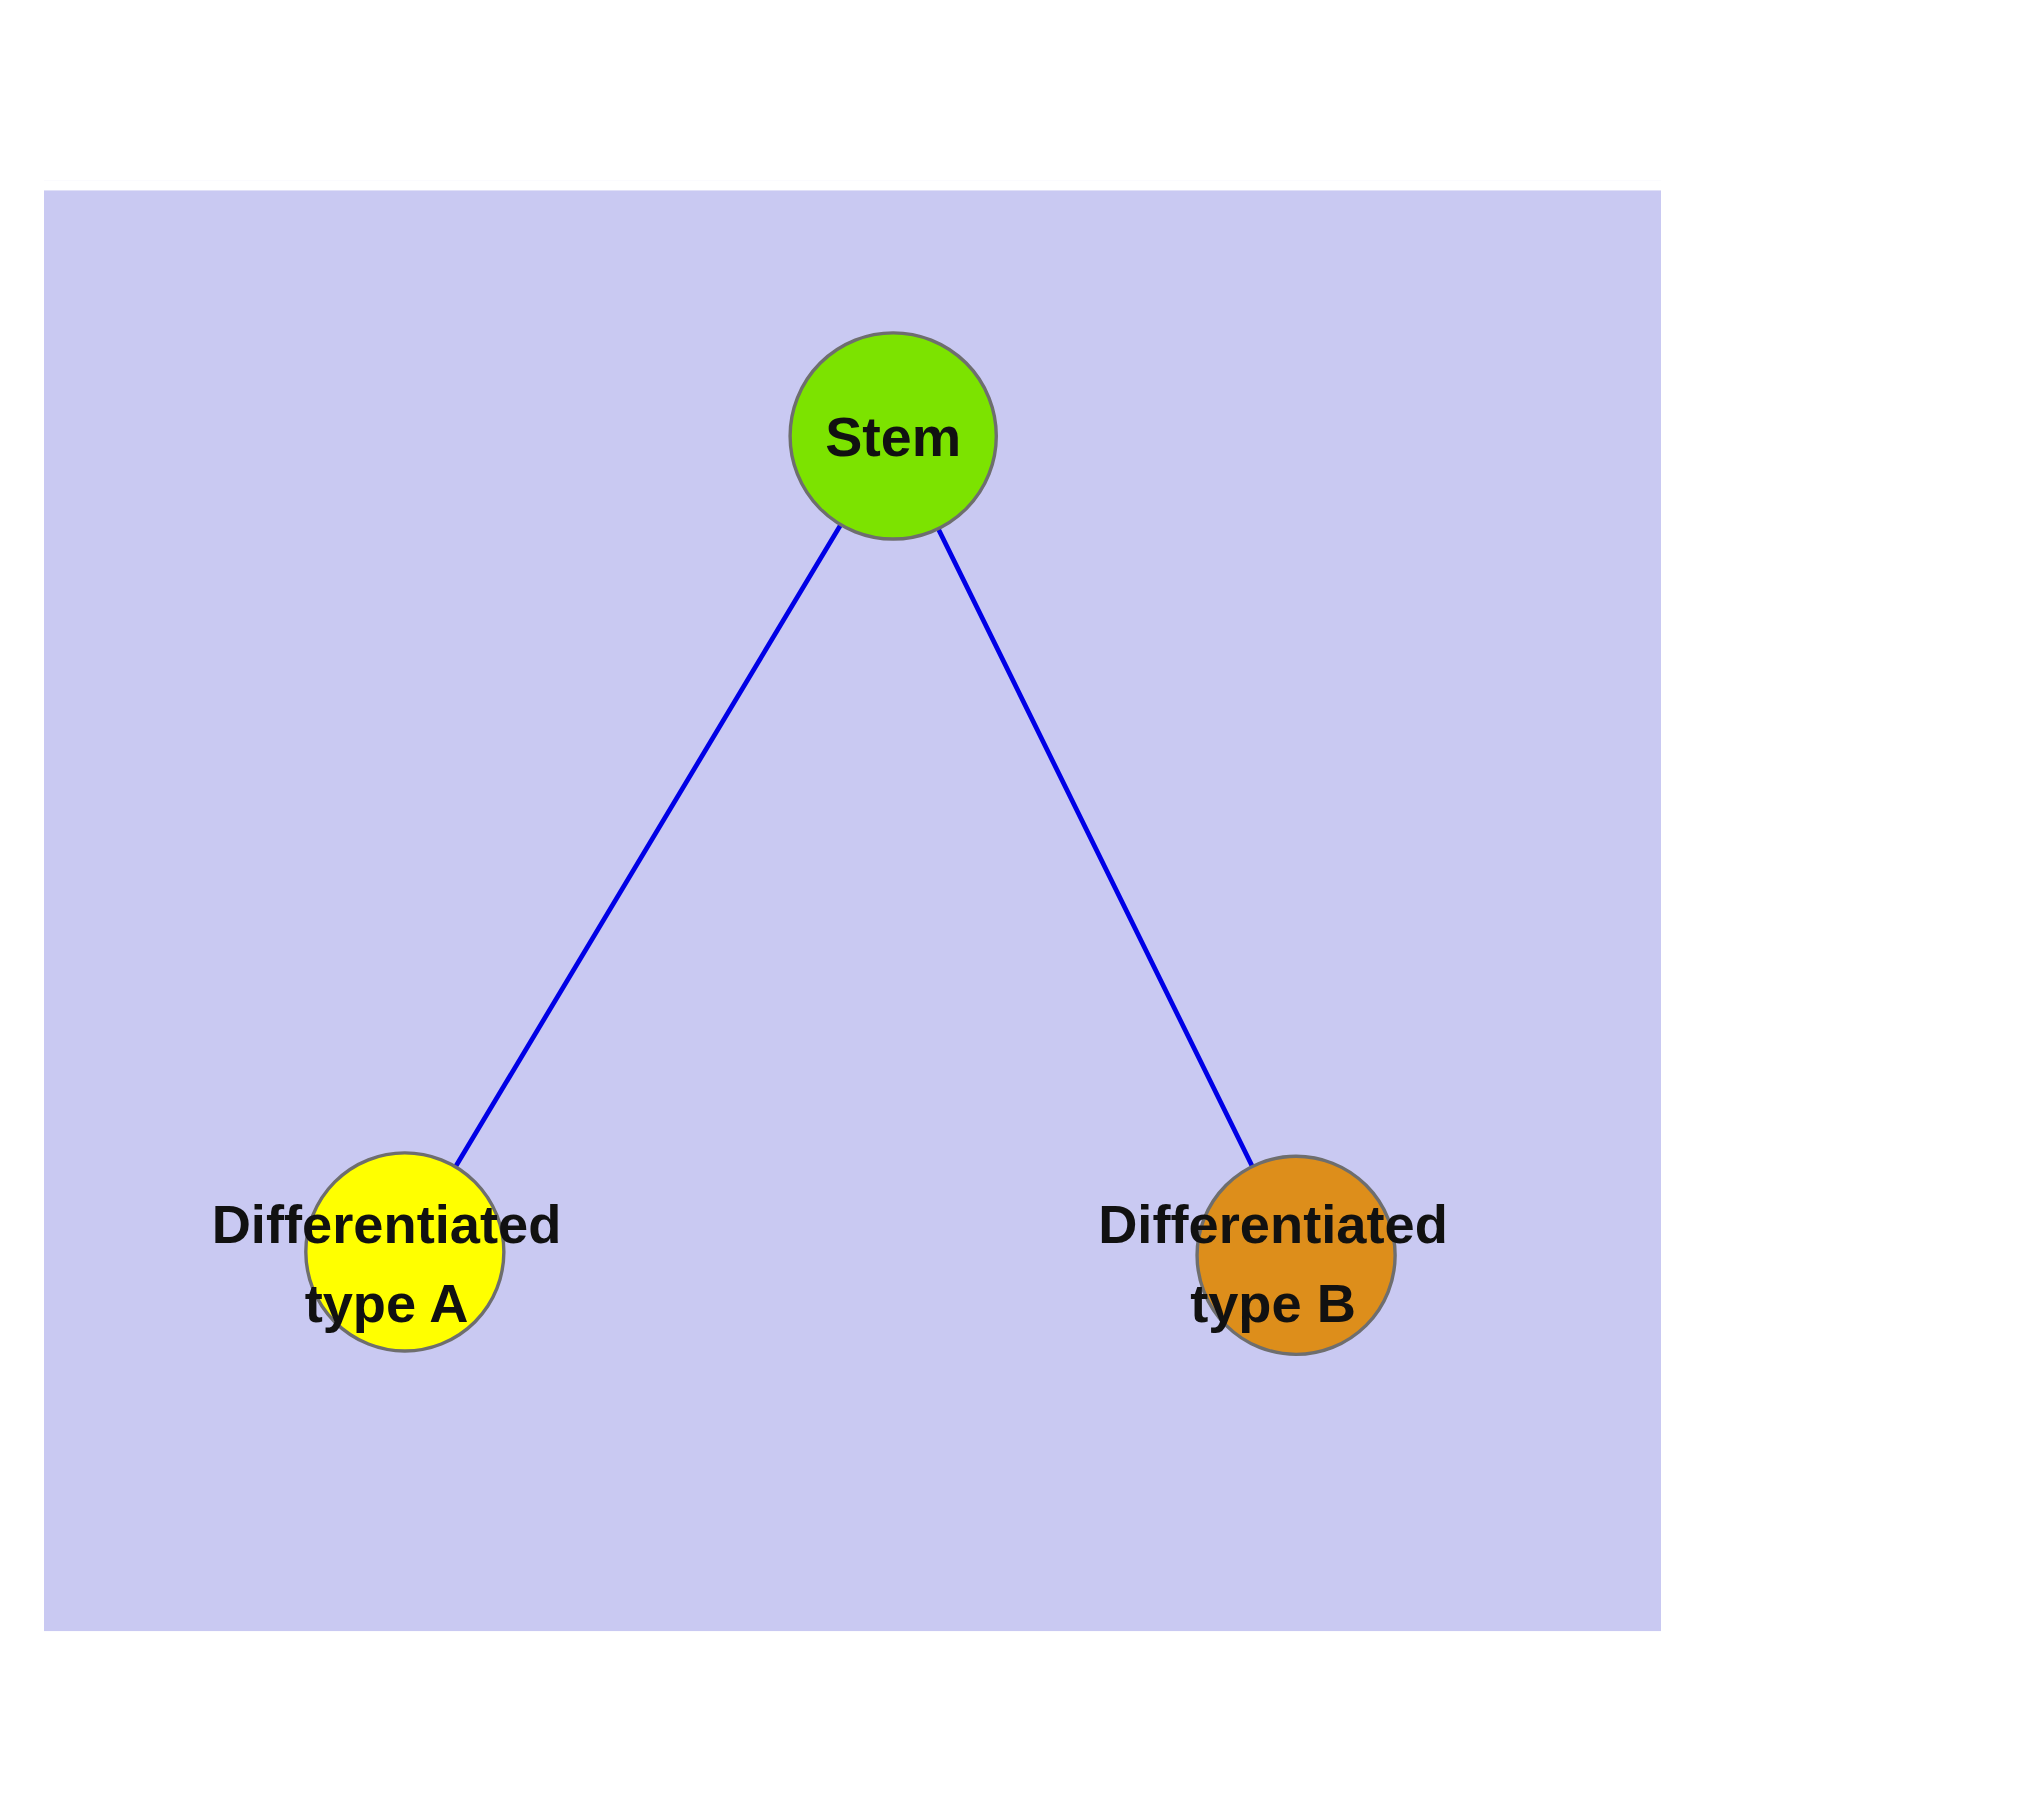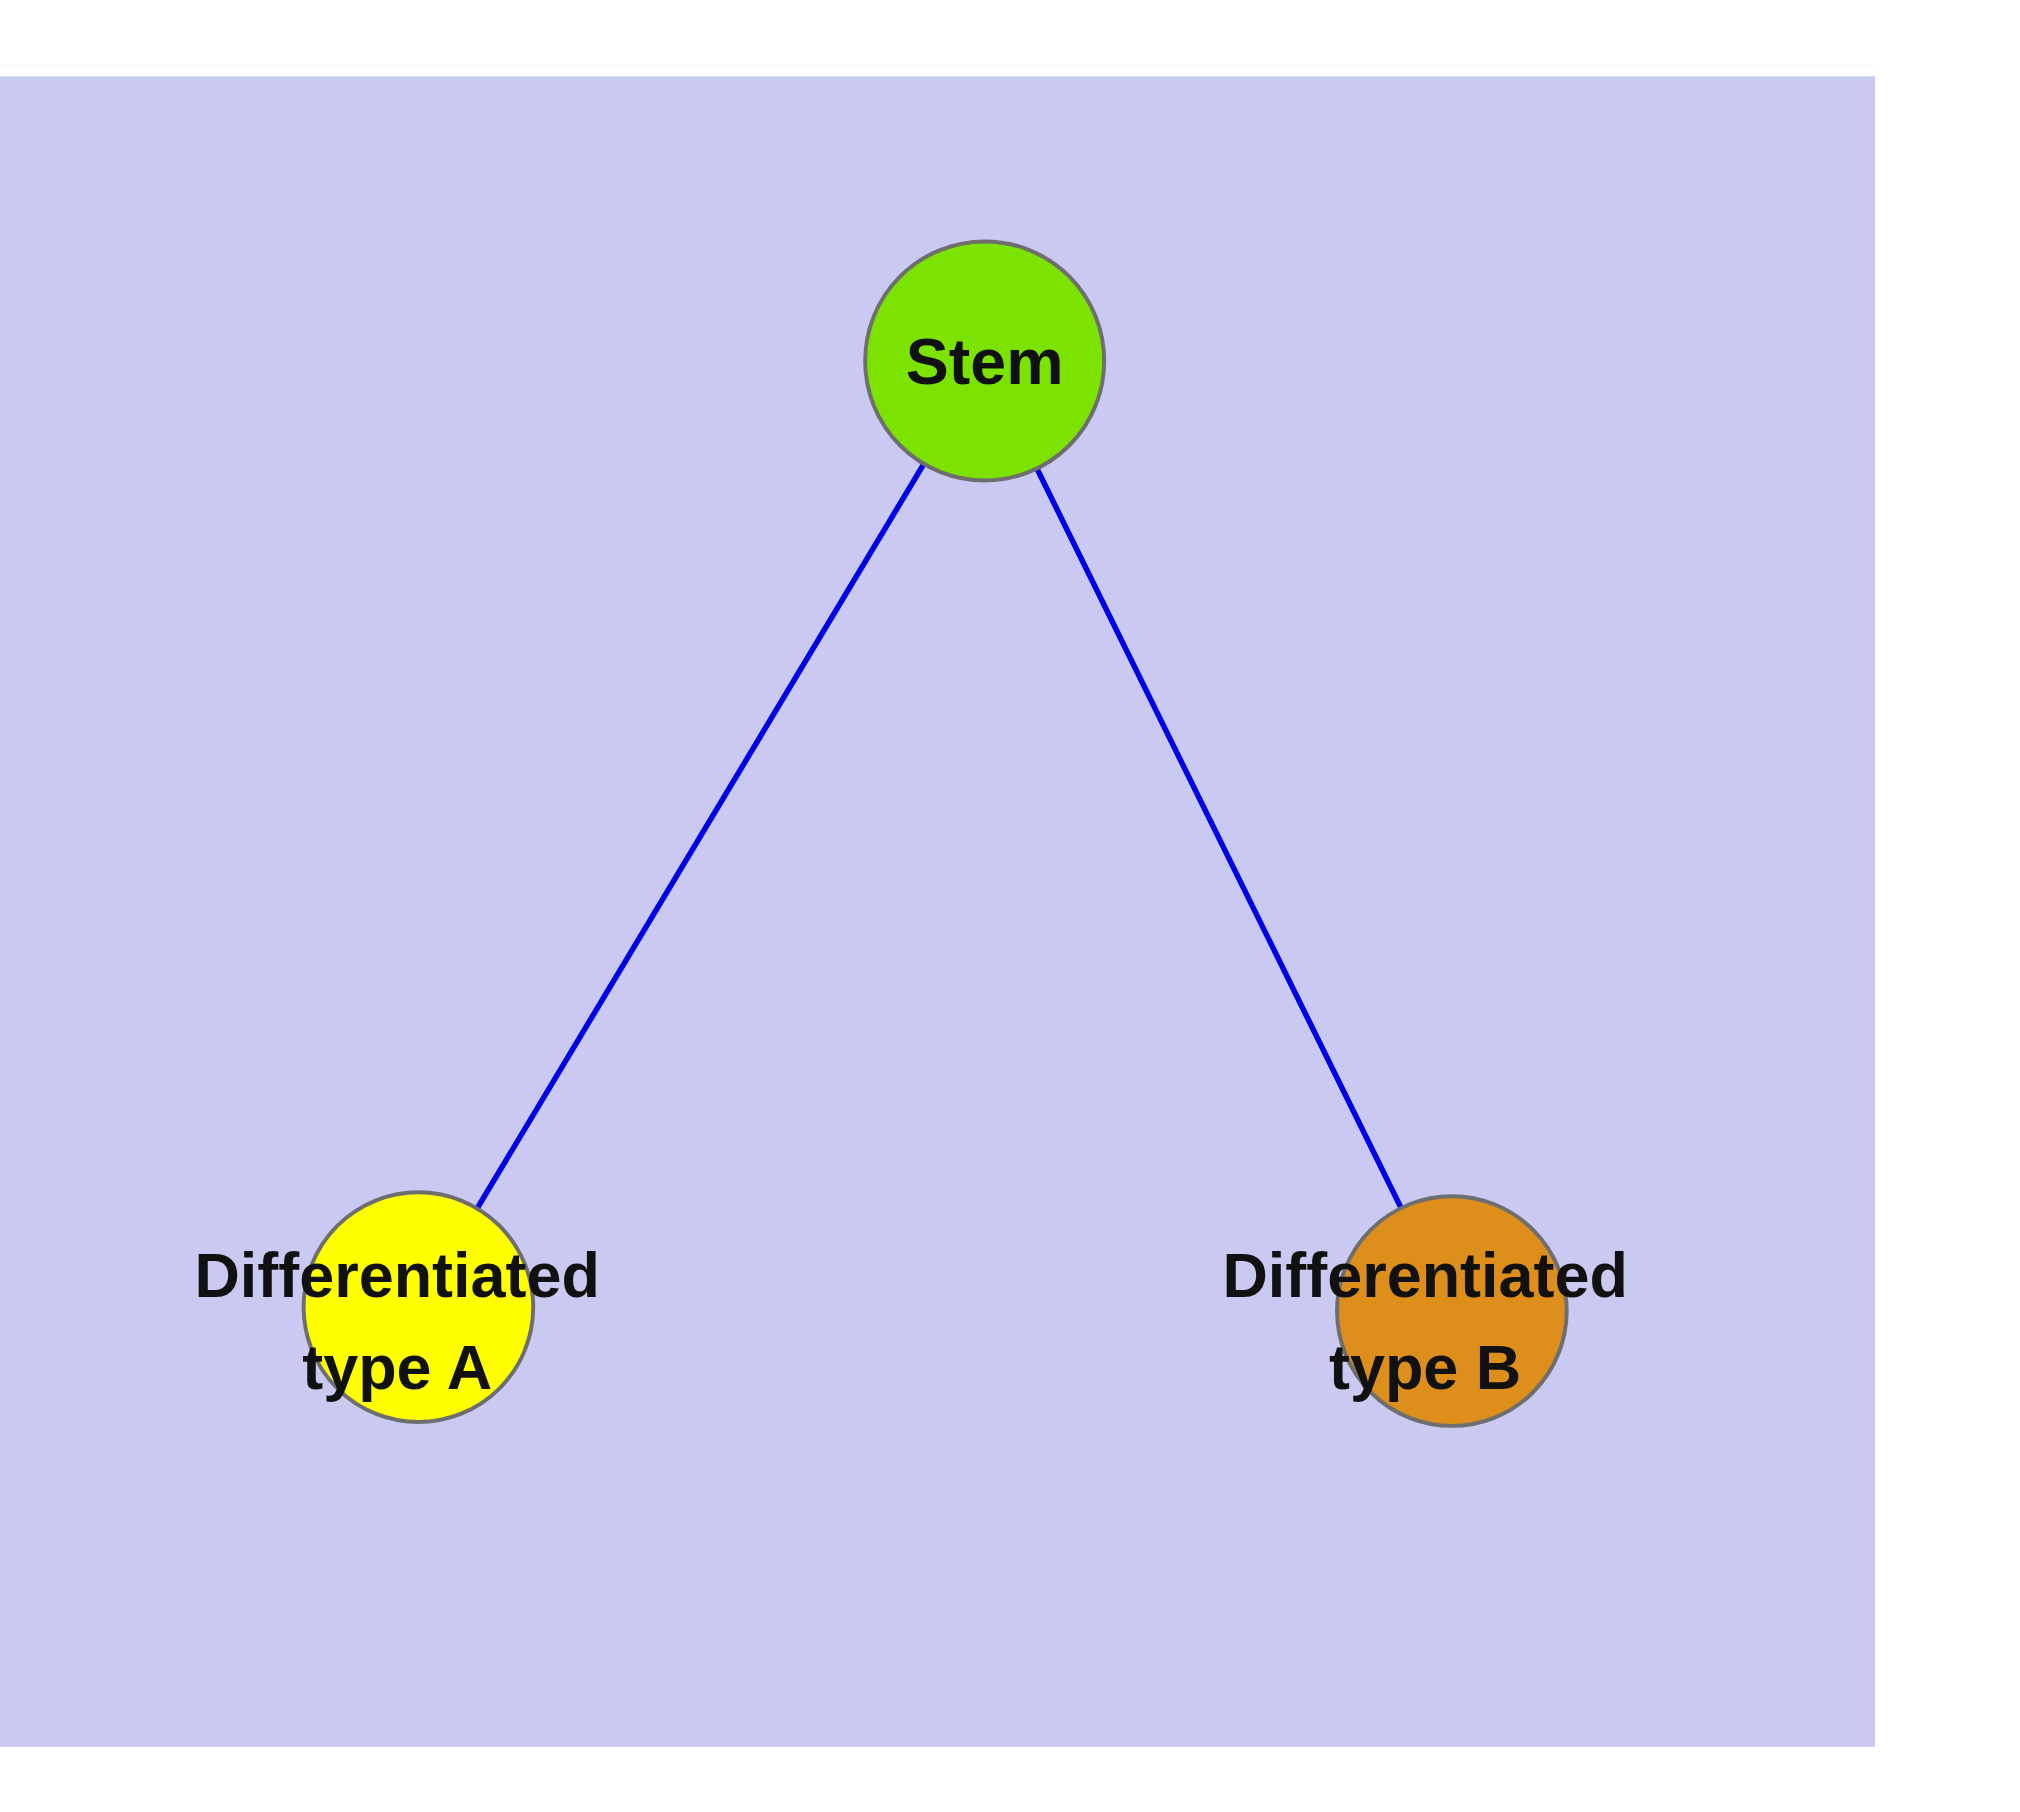--- a/index.html
+++ b/index.html
@@ -1,24 +1,25 @@
 <!DOCTYPE html>
 <html style="font-size:13.6px"><head>
 <meta charset="utf-8">
 <style>
   html, body {
     margin: 0;
     padding: 0;
     background: #ffffff;
   }
   .stage {
-    width: 1875px;
+    width: 1617px;
     height: 1812px;
     position: relative;
     overflow: hidden;
+    margin-left: 44px;
   }
   svg {
     display: block;
     width: 100%;
     height: 100%;
   }
   text.node-label {
     font-family: "Liberation Sans", sans-serif;
     font-weight: bold;
     fill: #111111;

